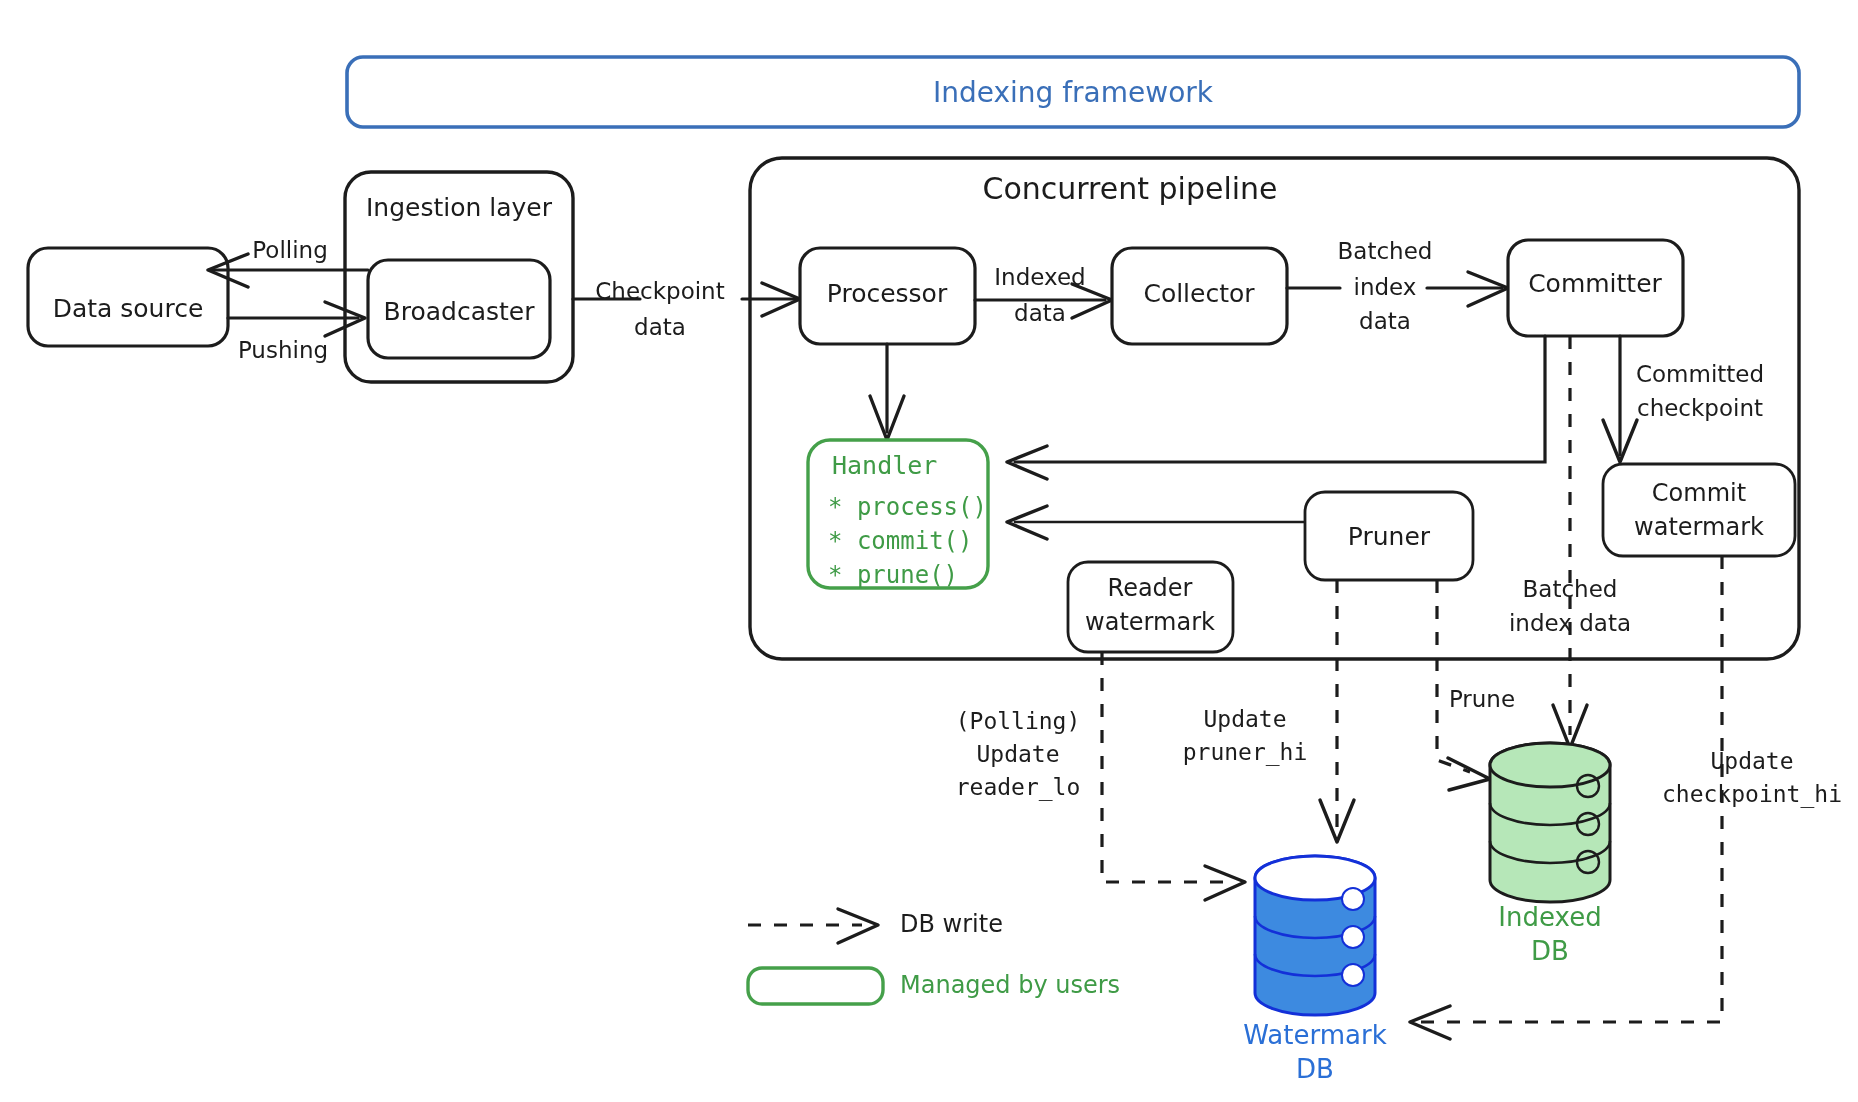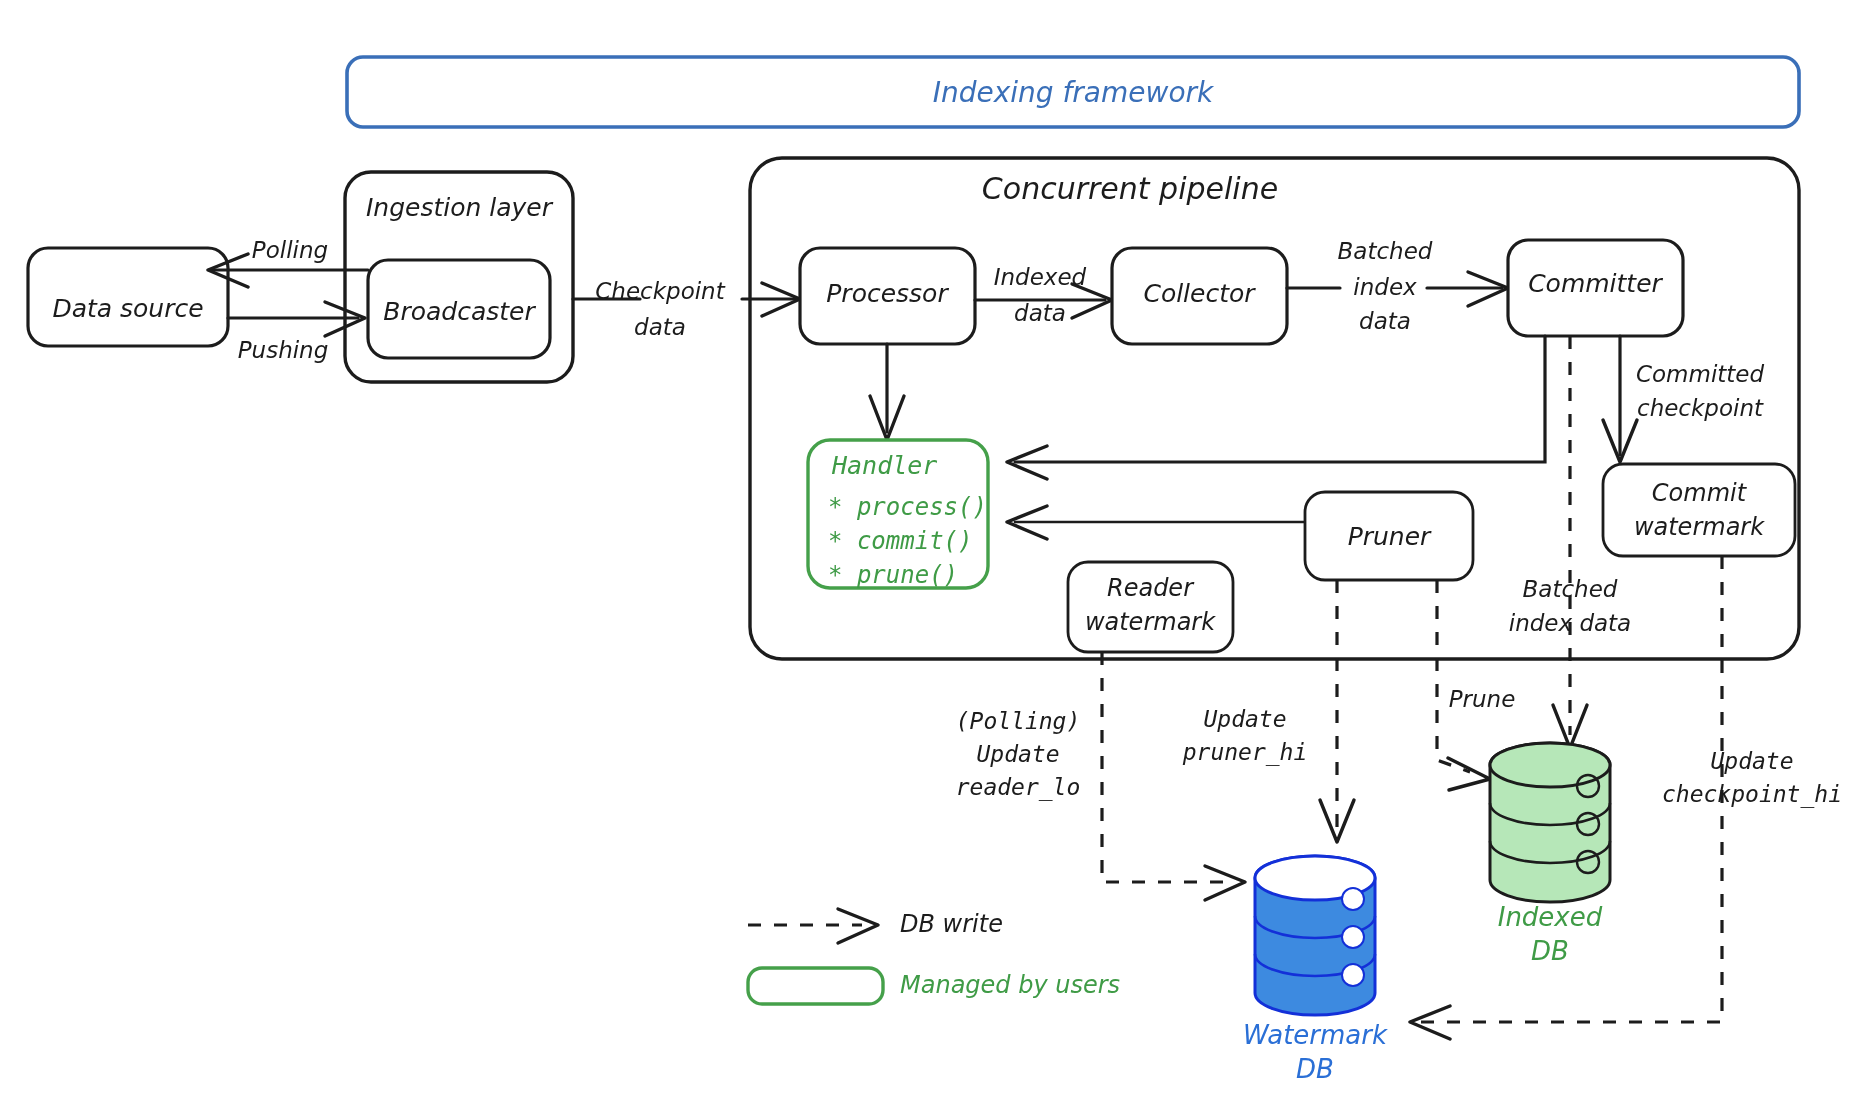--- a/index.html
+++ b/index.html
@@ -1,17 +1,17 @@
 <!DOCTYPE html>
 <html><head>
 <meta charset="utf-8">
 <style>
   html,body{margin:0;padding:0;background:#ffffff;}
   body{font-family:"DejaVu Sans",sans-serif;}
-  #stage{position:relative;width:1858px;height:1102px;background:#fff;overflow:hidden;font-style:italic;}
+  #stage{position:relative;width:1858px;height:1102px;background:#fff;overflow:hidden;}
   svg#diagram{position:absolute;left:0;top:0;width:1858px;height:1102px;}
   .node-rect{fill:#ffffff;stroke:#1c1c1c;stroke-width:3.2;}
   .node-rect.thin{stroke-width:2.8;}
   .group-rect{fill:none;stroke:#1c1c1c;stroke-width:3.4;}
   .blue-rect{fill:none;stroke:#3a6fb8;stroke-width:3.6;}
   .green-rect{fill:#ffffff;stroke:#45a04a;stroke-width:3.4;}
   .lbl{font-family:"DejaVu Sans",sans-serif;font-size:23px;fill:#1c1c1c;}
   .node-txt{font-size:25px;fill:#1c1c1c;}
   .group-txt{font-size:30px;fill:#1c1c1c;}
   .blue-txt{font-size:28px;fill:#3a6fb8;}

